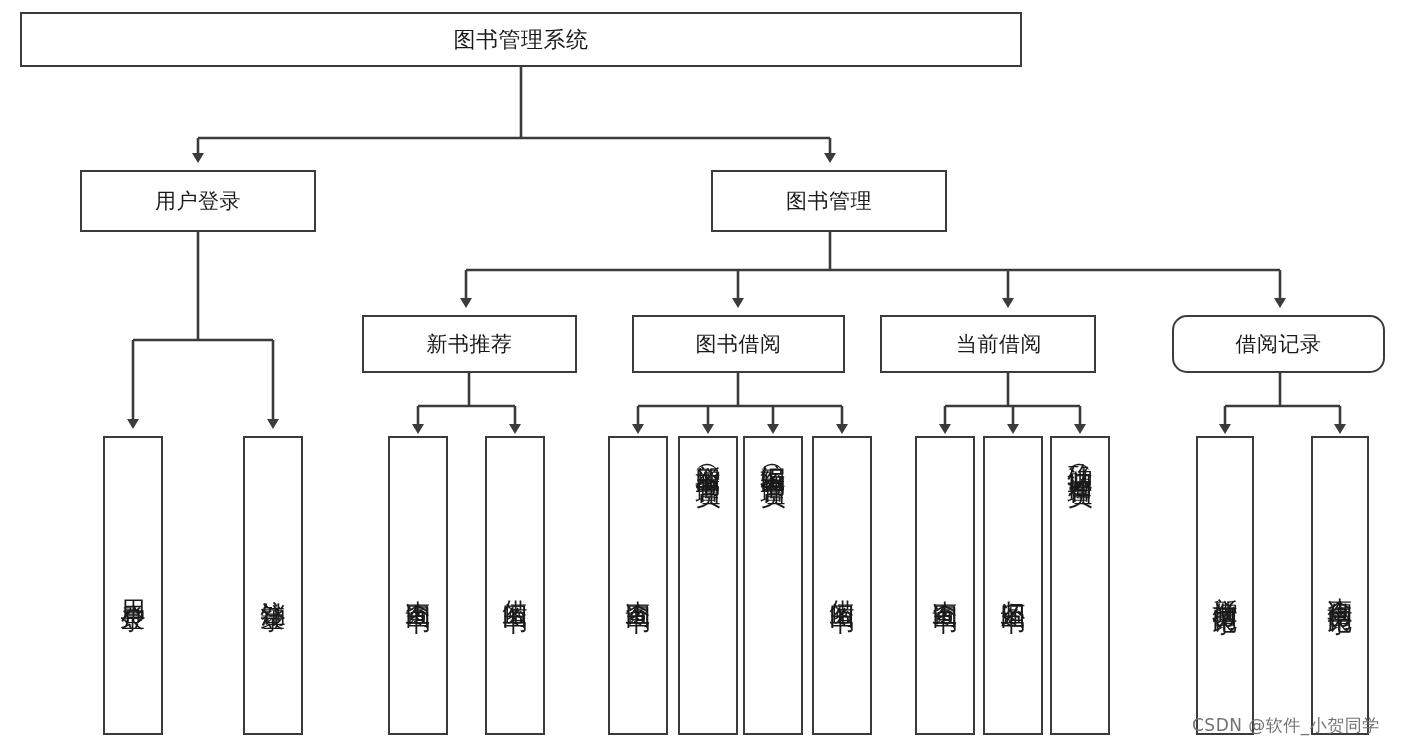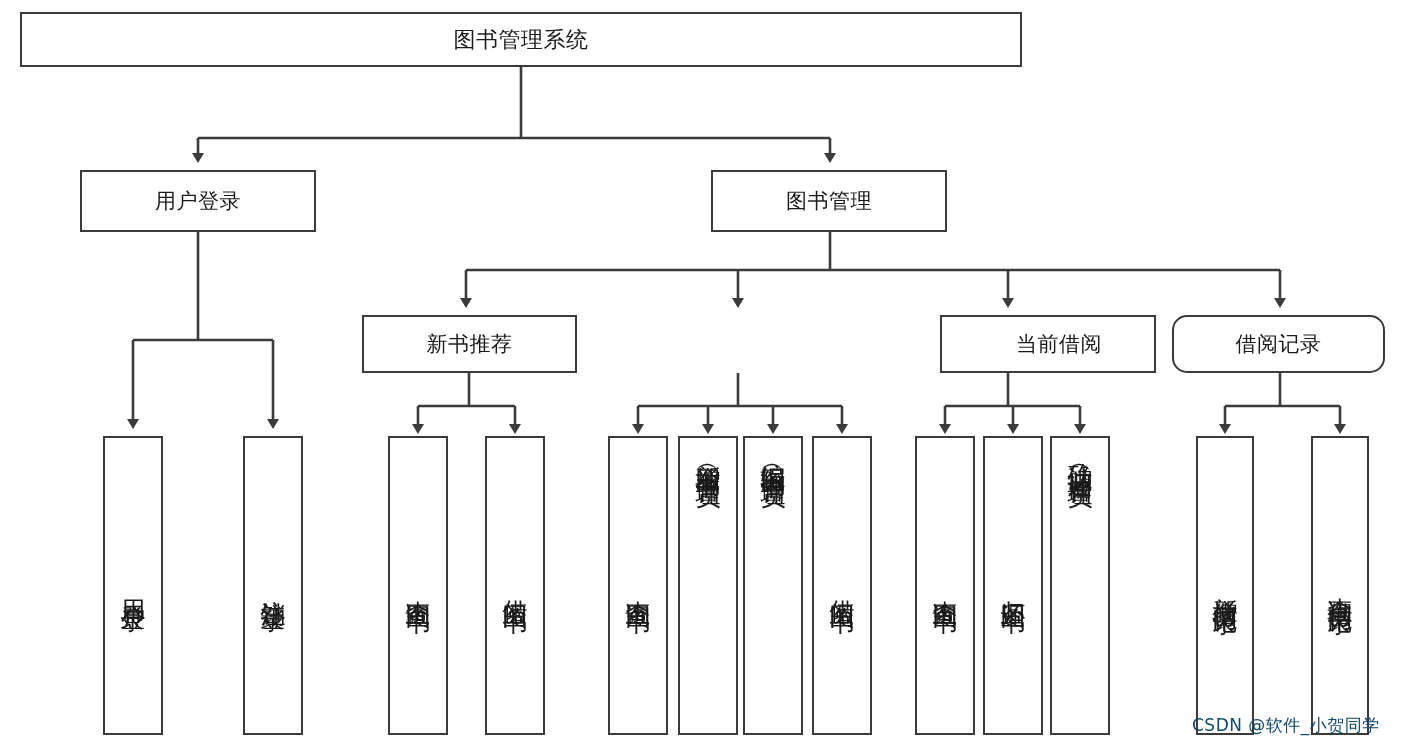--- a/index.html
+++ b/index.html
@@ -65,21 +65,21 @@
   }
   .node.v.centered {
     align-items: center;
     padding-top: 0;
   }
   .watermark {
     position: absolute;
     left: 1192px;
     top: 714px;
     font-size: 17px;
-    color: #0c4a6e;
+    color: #737373;
     letter-spacing: 0.5px;
     white-space: pre;
     pointer-events: none;
   }
 </style>
 </head>
 <body>
 
 <div id="diagram-root">
 
@@ -140,21 +140,24 @@
   <div class="node h" style="left:80px; top:170px; width:236px; height:62px;">
     <span class="node-label">用户登录</span>
   </div>
   <div class="node h" style="left:362px; top:315px; width:215px; height:58px;">
     <span class="node-label">新书推荐</span>
   </div>
 
   <div class="node h" style="left:711px; top:170px; width:236px; height:62px;">
     <span class="node-label">图书管理</span>
   </div>
-  <div class="node h" style="left:940px; top:315px; width:216px; height:58px;padding-left:22px;">
+  <div class="node h" style="left:632px; top:315px; width:213px; height:58px;">
+    <span class="node-label">图书借阅</span>
+  </div>
+  <div class="node h" style="left:880px; top:315px; width:216px; height:58px;padding-left:22px;">
     <span class="node-label">当前借阅</span>
   </div>
   <div class="node h" style="left:1172px; top:315px; width:213px; height:58px;border-radius:15px;">
     <span class="node-label">借阅记录</span>
   </div>
 
   <div class="node v centered" style="left:103px; top:436px; width:60px; height:299px;">
     <span class="node-label">用户登录</span>
   </div>
   <div class="node v centered" style="left:243px; top:436px; width:60px; height:299px;">

